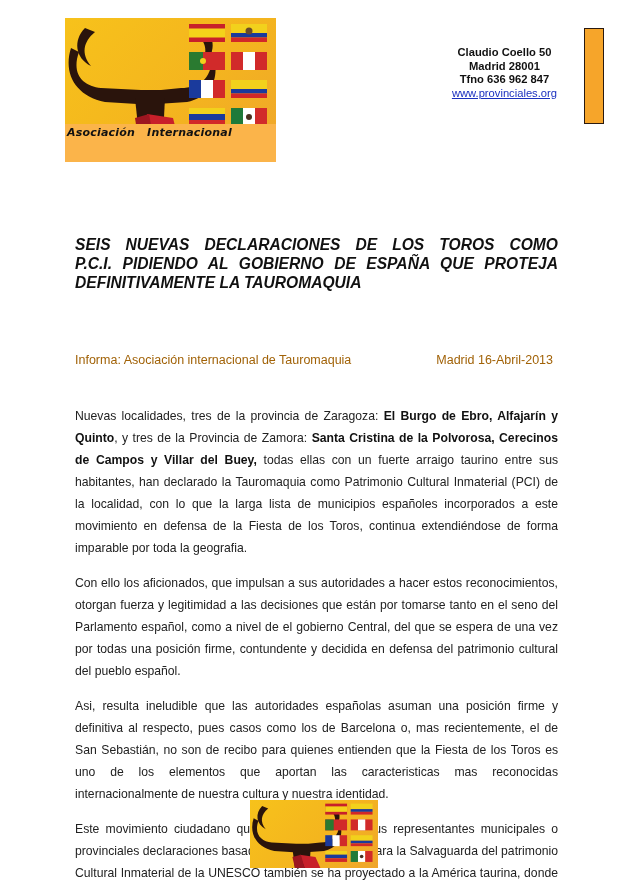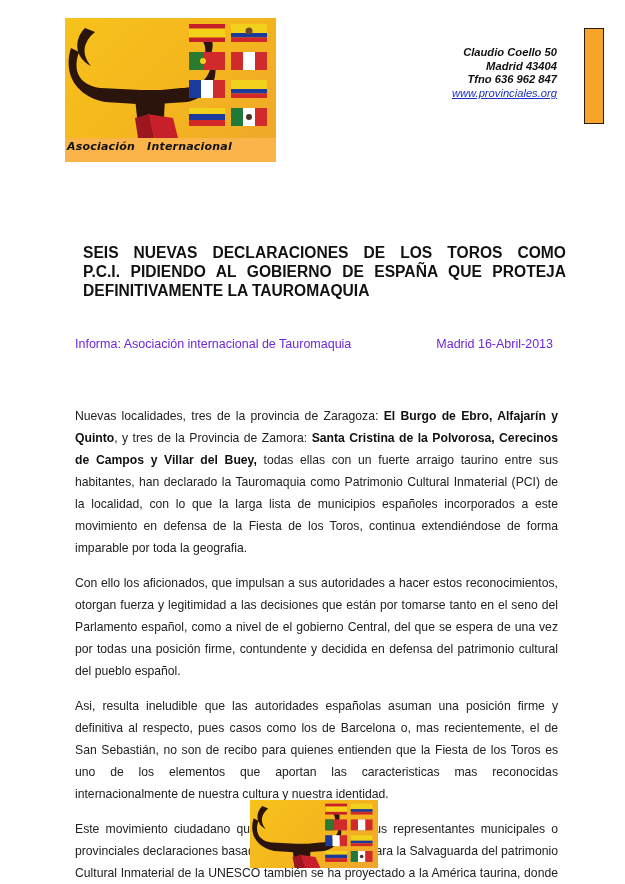--- a/index.html
+++ b/index.html
@@ -4,44 +4,44 @@
 <style>
   html, body { margin: 0; padding: 0; background: #ffffff; }
   body { width: 625px; height: 884px; position: relative; overflow: hidden;
          font-family: "Liberation Sans", sans-serif; color: #1a1a1a; }
 
   
   .logo { position: absolute; background: linear-gradient(135deg, #f7c21b 0%, #f4b51e 55%, #efa52c 100%); overflow: hidden; }
   .logo-top { left: 65px; top: 18px; width: 211px; height: 144px; }
   .logo-bottom { left: 250px; top: 800px; width: 128px; height: 68px; }
   .logo svg { position: absolute; left: 0; top: 0; width: 100%; height: 100%; }
-  .logo-caption { position: absolute; left: 0; right: 0; bottom: 0; height: 24px; background: #fbb44a; }
+  .logo-caption { position: absolute; left: 0; right: 0; bottom: 0; height: 38px; background: #fbb44a; }
   .logo-caption .l1, .logo-caption .l2 {
     position: absolute; font-family: "DejaVu Sans", sans-serif; font-style: italic; font-weight: bold;
     font-size: 11px; color: #111; letter-spacing: 0.2px; white-space: pre;
   }
   .logo-caption .l1 { left: 2px; top: 2px; }
   .logo-caption .l2 { left: 64px; top: 18px; margin-top: 41px; }
 
   
-  .address { position: absolute; right: 68px; top: 46px; text-align: right;
-             font-size: 11.2px; line-height: 13.5px; font-weight: bold; color: #111; font-style: italic; }
+  .address { position: absolute; right: 68px; top: 46px; text-align: center;
+             font-size: 11.2px; line-height: 13.5px; font-weight: bold; color: #111; }
   .address a { font-weight: normal; color: #1a2fbf; text-decoration: underline; }
 
   .side-bar { position: absolute; left: 584px; top: 28px; width: 18px; height: 94px;
               background: #f6a52a; border: 1.3px solid #2a1a10; }
 
   
   .headline { position: absolute; left: 75px; top: 236px; width: 483px;
               font-weight: bold; font-size: 15.6px; line-height: 18.8px; color: #111;
               text-align: justify; text-align-last: left; }
   .headline .line { display: block; text-align: justify; text-align-last: justify; }
   .headline .line.last { text-align-last: left; }
 
-  .byline { position: absolute; left: 75px; top: 337px; width: 478px; font-size: 12.5px; color: #6d28d9; }
+  .byline { position: absolute; left: 75px; top: 353px; width: 478px; font-size: 12.5px; color: #a16207; }
   .byline .right { position: absolute; right: 0; top: 0; text-align: center; }
 
   
   .body-text { position: absolute; left: 75px; top: 405px; width: 483px;
                font-size: 12.2px; line-height: 22px; color: #222; text-align: justify; }
   .body-text p { margin: 0 0 13px 0; }
   .body-text b { color: #111; }
 </style>
 </head>
 <body>
@@ -103,28 +103,28 @@
     </g>
   </svg>
   <div class="logo-caption">
     <span class="l1">Asociación   Internacional</span>
     <span class="l2">de  Tauromaquia</span>
   </div>
 </div>
 
 <div class="address">
   <div>Claudio Coello 50</div>
-  <div>Madrid 43404</div>
+  <div>Madrid 28001</div>
   <div>Tfno 636 962 847</div>
   <a>www.provinciales.org</a>
 </div>
 
 <div class="side-bar"></div>
 
-<h1 class="headline" style="margin:8px;">
+<h1 class="headline" style="margin:0;font-style:italic;">
   <span class="line">SEIS NUEVAS DECLARACIONES DE LOS TOROS COMO</span>
   <span class="line">P.C.I. PIDIENDO AL GOBIERNO DE ESPAÑA  QUE PROTEJA</span>
   <span class="line last">DEFINITIVAMENTE LA TAUROMAQUIA</span>
 </h1>
 
 <div class="byline">
   <span>Informa: Asociación internacional de Tauromaquia</span>
   <span class="right">Madrid 16-Abril-2013</span>
 </div>
 

